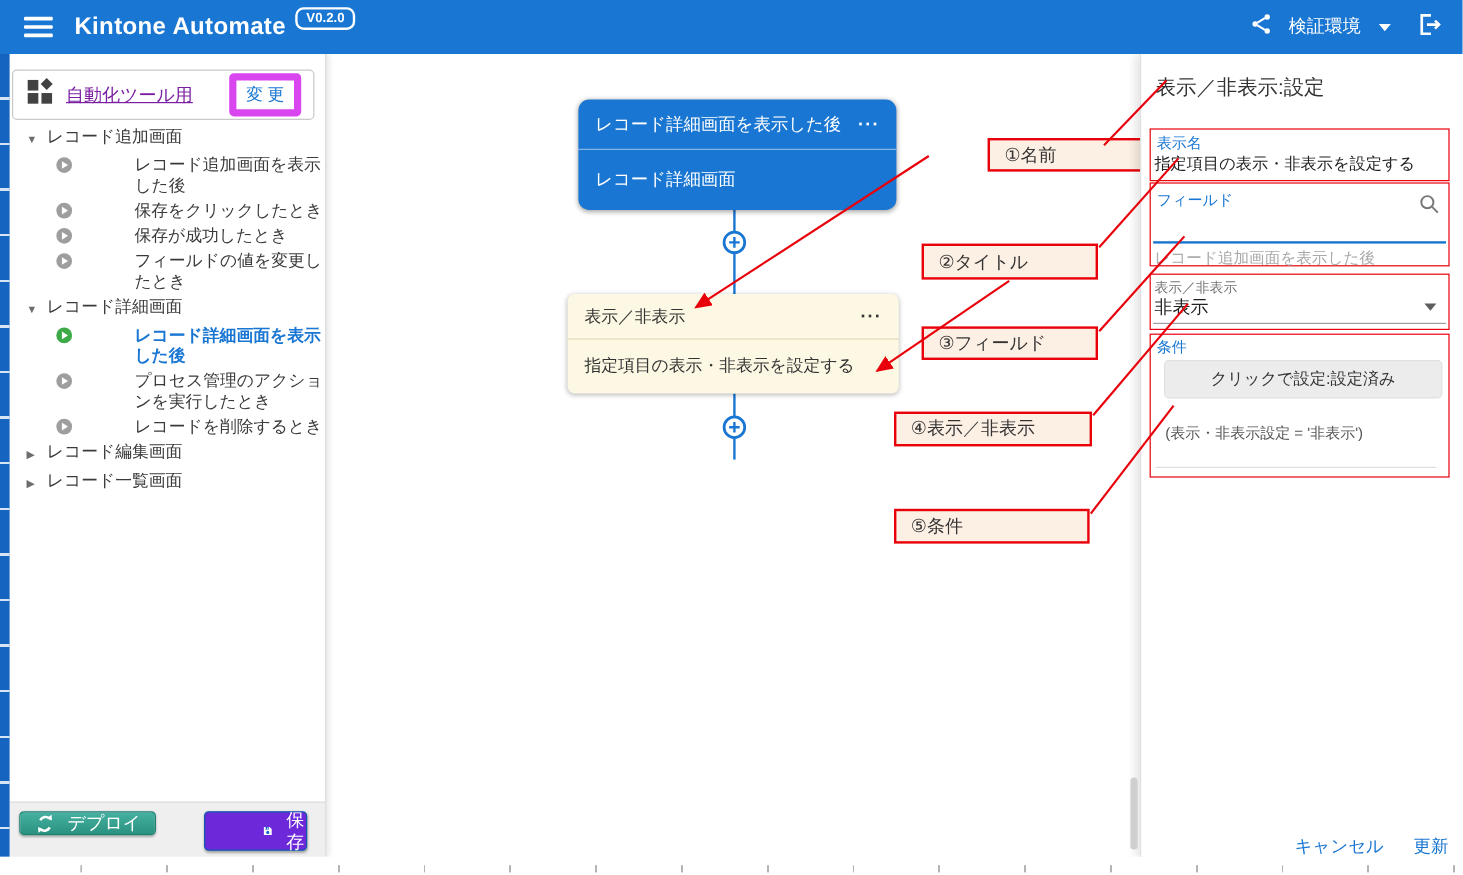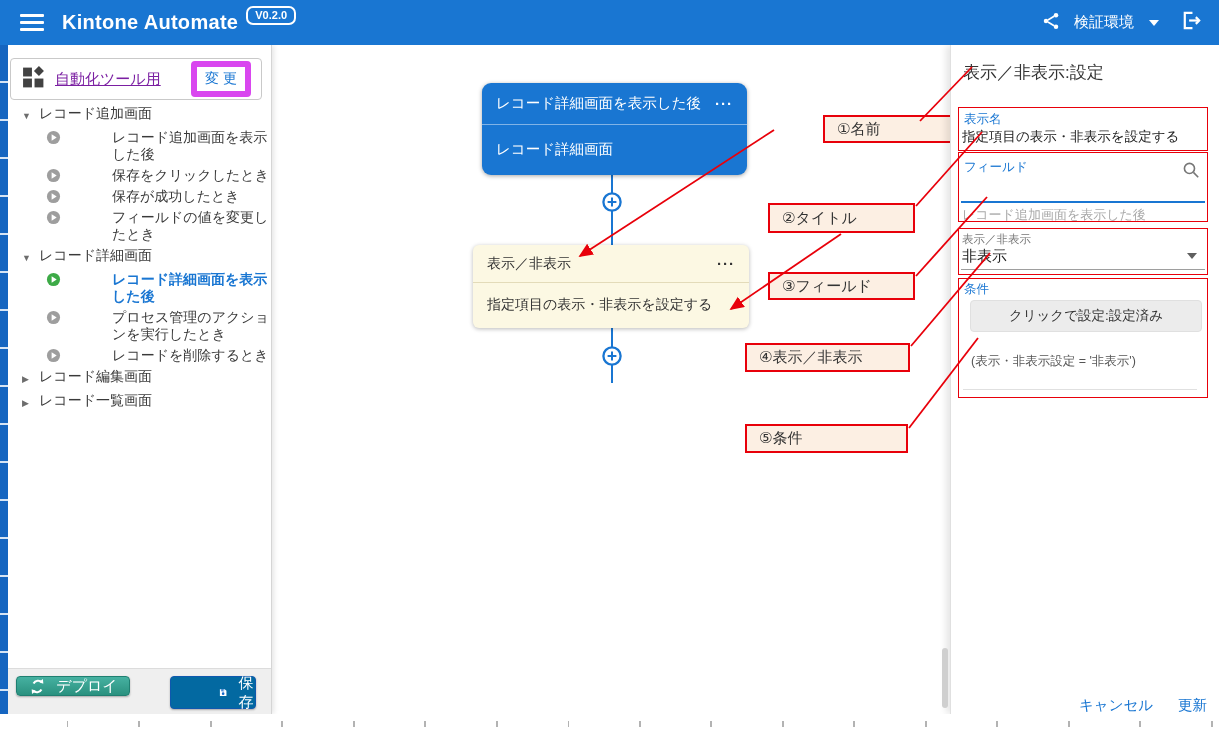--- a/index.html
+++ b/index.html
@@ -42,21 +42,21 @@
   .tree-item .lbl { max-width:200px;margin-left:44px; }
   .tree-item.selected { color:#1976d2; font-weight:700; }
   .sidebar-footer { position:absolute; left:0; top:623px; width:263px; height:46px; background:#efefef;
                     border-top:1px solid #dcdcdc; }
   .deploy-btn { position:absolute; left:8px; top:7px; width:114px; height:20px; border-radius:4px;
                 background:linear-gradient(180deg,#46b1a1 0%,#2a917f 100%); border:1px solid #1f7f71;
                 color:#fff; font-size:15px; display:flex; align-items:center; justify-content:center; gap:9px;
                 cursor:pointer; box-shadow:0 1px 2px rgba(0,0,0,.3);
                 font-family:"Liberation Sans","DejaVu Sans",sans-serif; }
   .save-btn { position:absolute; left:162px; top:7px; width:86px; height:33px; border-radius:4px;
-              background:#0369a1; border:1px solid #0f58ae; color:#fff; font-size:15px;
+              background:#6d28d9; border:1px solid #0f58ae; color:#fff; font-size:15px;
               display:flex; align-items:center; justify-content:center; gap:9px; cursor:pointer;
               box-shadow:0 1px 2px rgba(0,0,0,.3);
               font-family:"Liberation Sans","DejaVu Sans",sans-serif;padding-left:47px; }
 
   
   .node { position:absolute; border-radius:9px; z-index:3; }
   .node-blue { left:482px; top:83px; width:265px; height:92px; background:#1976d2; color:#fff;
                box-shadow:0 1px 4px rgba(0,0,0,.35); }
   .node-blue .nd-hd { height:42px; display:flex; align-items:center; padding:0 14px; font-size:14.5px;
                       border-bottom:1px solid rgba(255,255,255,.45); }

